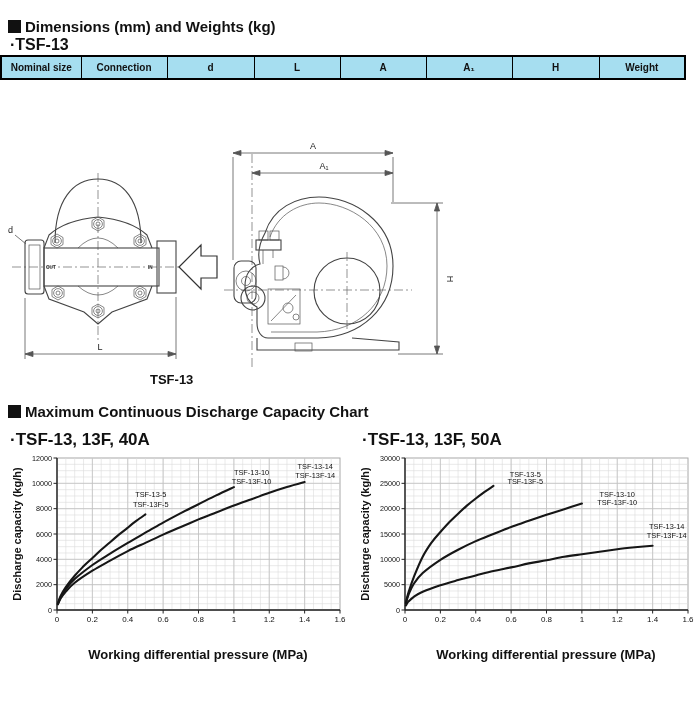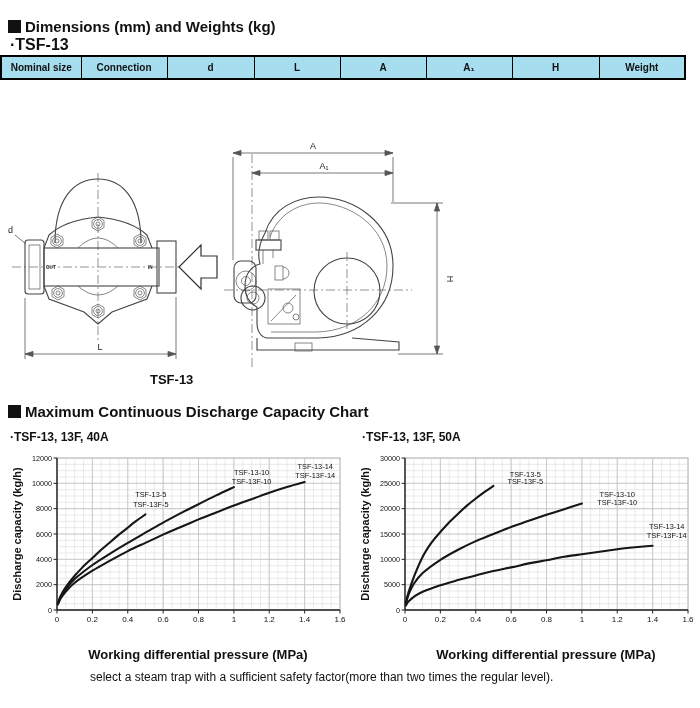--- a/index.html
+++ b/index.html
@@ -10,21 +10,21 @@
   #heading-dims{left:8px;top:18px;}
   #heading-capacity{left:8px;top:403px;}
   #subtitle-dims{position:absolute;left:10px;top:36px;font-size:16px;font-weight:bold;}
   #dim-table{position:absolute;left:0;top:55px;width:684px;border-collapse:collapse;
              table-layout:fixed;font-size:10px;border:2px solid #000;}
   #dim-table th,#dim-table td{border:1px solid #000;padding:0;height:21px;overflow:hidden;}
   #dim-table thead th{border-bottom:2px solid #000;font-weight:bold;}
   #drawing-svg{position:absolute;left:0;top:140px;}
   #drawing-caption{position:absolute;left:150px;top:372px;width:92px;text-align:left;
                    font-size:13px;font-weight:bold;}
-  .chart-subtitle{position:absolute;top:430px;font-size:12px;font-weight:bold;}
+  .chart-subtitle{position:absolute;top:430px;font-size:17px;font-weight:bold;}
   #chart1-sub{left:10px;} #chart2-sub{left:362px;}
   .chart-svg{position:absolute;top:446px;width:336px;height:216px;
              font-family:"Liberation Sans","DejaVu Sans",sans-serif;}
   #chart1{left:10px;} #chart2{left:358px;}
   .x-title{position:absolute;top:647px;width:336px;text-align:center;font-size:13px;font-weight:bold;}
   #xt1{left:30px;} #xt2{left:378px;}
   .footer{position:absolute;left:90px;top:670px;font-size:12px;line-height:15px;white-space:nowrap;color:#111;}
   
   .ln{fill:none;stroke:#444;stroke-width:1.1;}
   .thin{fill:none;stroke:#555;stroke-width:0.7;}
@@ -422,16 +422,15 @@
       <g>
         <text x="308.775" y="83.44" text-anchor="middle" font-size="7.4" fill="#111">TSF-13-14</text>
         <text x="308.775" y="92.05333333333333" text-anchor="middle" font-size="7.4" fill="#111">TSF-13F-14</text>
       </g>
     </svg>
 
   <div class="x-title" id="xt1">Working differential pressure (MPa)</div>
   <div class="x-title" id="xt2">Working differential pressure (MPa)</div>
 
   <div class="footer">
-    <div>select a steam trap with a sufficient safety factor(more than two times the regular level).</div>
   </div>
 
 </div>
 
 </body></html>

